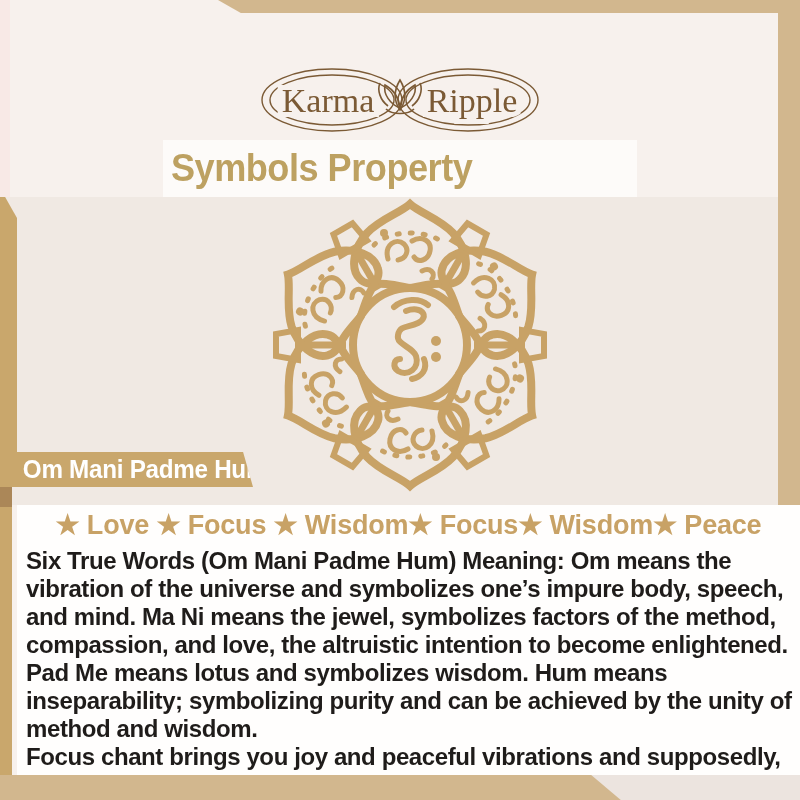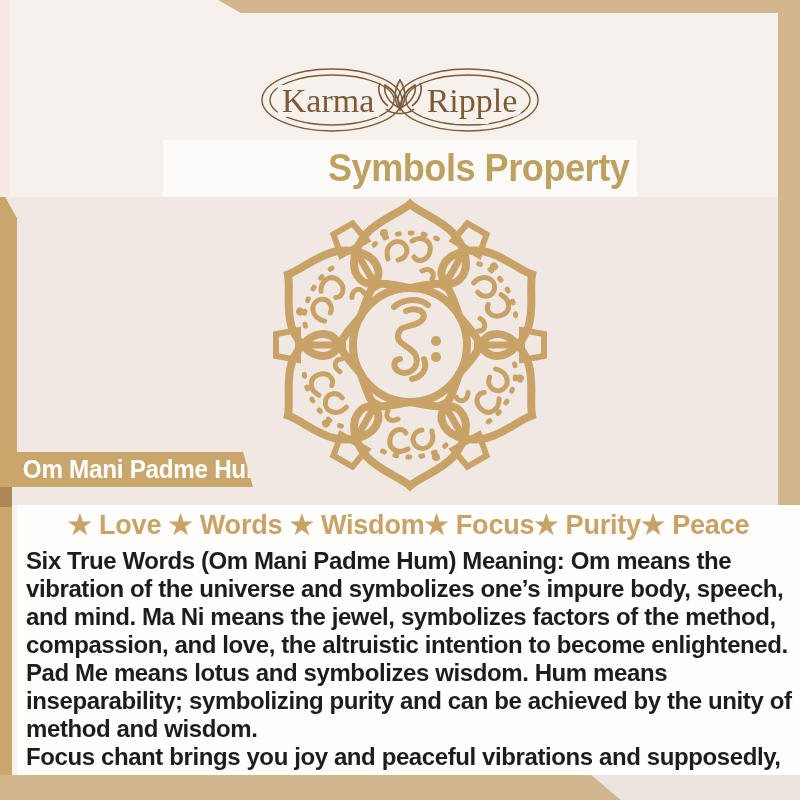--- a/index.html
+++ b/index.html
@@ -13,21 +13,21 @@
   #stage{
     position:relative;width:800px;height:800px;overflow:hidden;
     background:var(--bg-top);
     font-family:"Liberation Sans", sans-serif;
   }
   .abs{position:absolute;}
   #left-pink-strip{left:0;top:0;width:10px;height:197px;background:var(--bg-left);}
   #mid-bg{left:0;top:197px;width:800px;height:308px;background:var(--bg-mid);}
   #content-panel{left:17px;top:505px;width:783px;height:270px;background:var(--panel-white);}
   #title-box{left:163px;top:140px;width:474px;height:57px;background:var(--box-white);
-    display:flex;align-items:center;justify-content:flex-end;}
+    display:flex;align-items:center;justify-content:flex-start;}
   #title-box .title{
     color:var(--heading-gold);font-weight:bold;font-size:38px;letter-spacing:-.5px;
     transform:scaleX(.95);white-space:nowrap;}
   #top-band{left:0;top:0;width:800px;height:13px;background:var(--band-tan);
     clip-path:polygon(27.25% 0,100% 0,100% 100%,30.1% 100%);}
   #right-strip{left:778px;top:0;width:22px;height:588px;background:var(--band-tan);}
   #left-ribbon{left:0;top:197px;width:17px;height:290px;background:var(--ribbon-tan);
     clip-path:polygon(0 0,30% 0,100% 7.2%,100% 100%,0 100%);}
   #ribbon-banner{left:17px;top:452px;width:236px;height:35px;background:var(--ribbon-tan);
     clip-path:polygon(0 0,95.8% 0,100% 100%,0 100%);
@@ -133,21 +133,21 @@
   </div>
 
   <div class="abs" id="left-ribbon"></div>
   <div class="abs" id="ribbon-banner">
     <div class="ribbon-label">Om Mani Padme Hum</div>
   </div>
   <div class="abs" id="ribbon-fold"></div>
   <div class="abs" id="left-lower-strip"></div>
 
   <div class="abs" id="content-panel"></div>
-  <div class="abs" id="highlight-line">★ Love ★ Words ★ Wisdom★ Focus★ Purity★ Peace</div>
+  <div class="abs" id="highlight-line">★ Love ★ Focus ★ Wisdom★ Focus★ Wisdom★ Peace</div>
   <div class="abs" id="body-text">
     <p>Six True Words (Om Mani Padme Hum) Meaning: Om means the vibration of the universe and symbolizes one’s impure body, speech, and mind. Ma Ni means the jewel, symbolizes factors of the method, compassion, and love, the altruistic intention to become enlightened. Pad Me means lotus and symbolizes wisdom. Hum means inseparability; symbolizing purity and can be achieved by the unity of method and wisdom.</p>
     <p>Focus chant brings you joy and peaceful vibrations and supposedly, contained in this verse is the truth of the nature of suffering and how to remove its causes.</p>
   </div>
 
   <div class="abs" id="bottom-corner"></div>
   <div class="abs" id="bottom-band"></div>
 
 </div>
 

